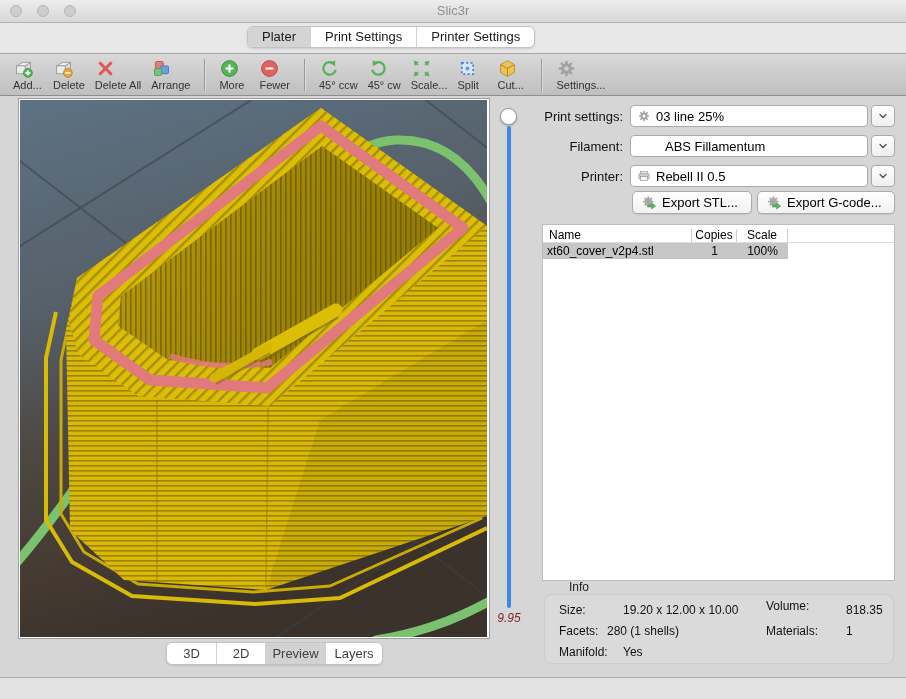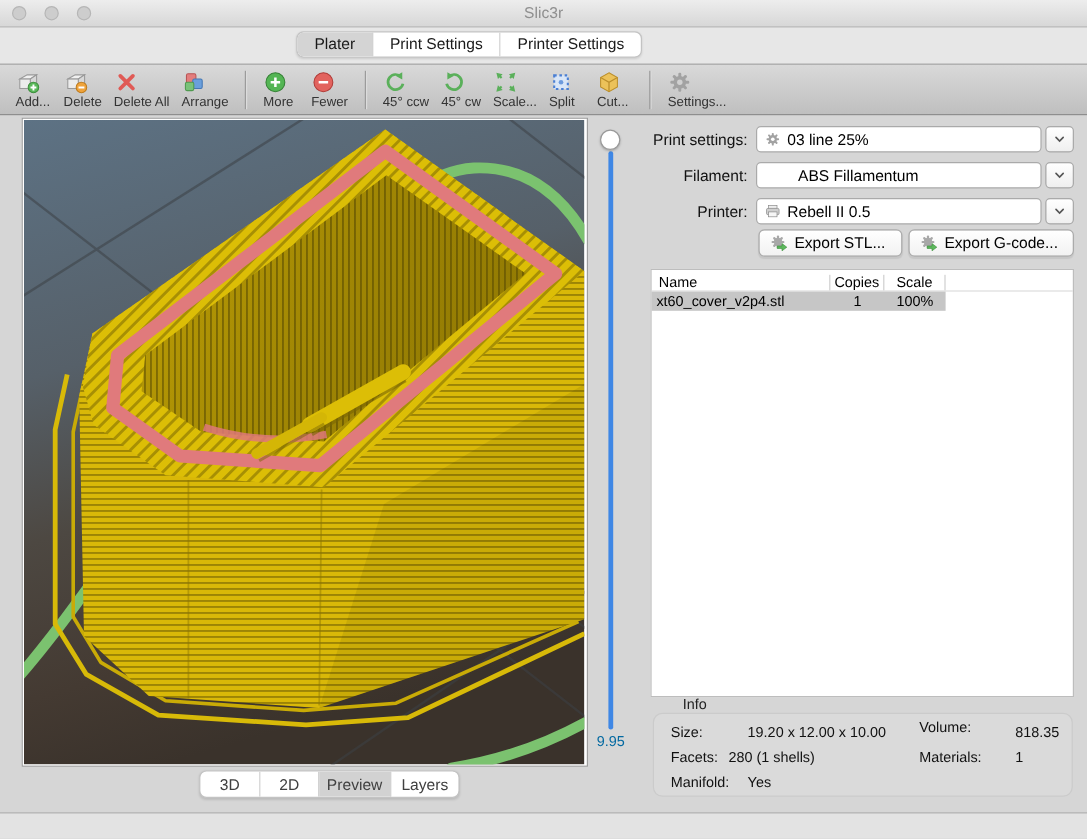--- a/index.html
+++ b/index.html
@@ -38,21 +38,21 @@
   .tb-sep{width:1px;height:32px;background:#9b9b9b;margin:0 9px;box-shadow:1px 0 0 #dcdcdc;}
   
   .canvas-frame{position:absolute;left:18px;top:98px;width:472px;height:541px;
     background:#fff;border:1px solid #9e9e9e;box-sizing:border-box;}
   .scene{position:absolute;left:20px;top:100px;width:467px;height:537px;display:block;}
   .slider-track{position:absolute;left:507px;top:126px;width:4px;height:482px;
     background:#3f87e5;border-radius:2px;}
   .slider-knob{position:absolute;left:500px;top:108px;width:17px;height:17px;border-radius:50%;
     background:#fff;border:1px solid #999;box-sizing:border-box;box-shadow:0 1px 2px rgba(0,0,0,.25);}
   .slider-value{position:absolute;left:486px;top:611px;width:46px;text-align:center;
-    font-size:12px;color:#0369a1;}
+    font-size:12px;color:#7f1d1d;font-style:italic;}
   .view-tabs{left:166px;top:642px;height:21px;}
   .vseg{font-size:13px;color:#404040;line-height:21px;text-align:center;
     border-right:1px solid #d2d2d2;box-sizing:border-box;}
   .vseg:last-child{border-right:none;}
   .vseg.selected{background:#d2d2d2;}
   
   .fr-label{position:absolute;left:535px;width:88px;text-align:right;font-size:13px;color:#111;}
   .combo-field{position:absolute;left:630px;width:238px;height:22px;box-sizing:border-box;
     background:#fff;border:1px solid #aaa;border-radius:4px;display:flex;align-items:center;
     font-size:13px;color:#000;padding:0 6px;}

